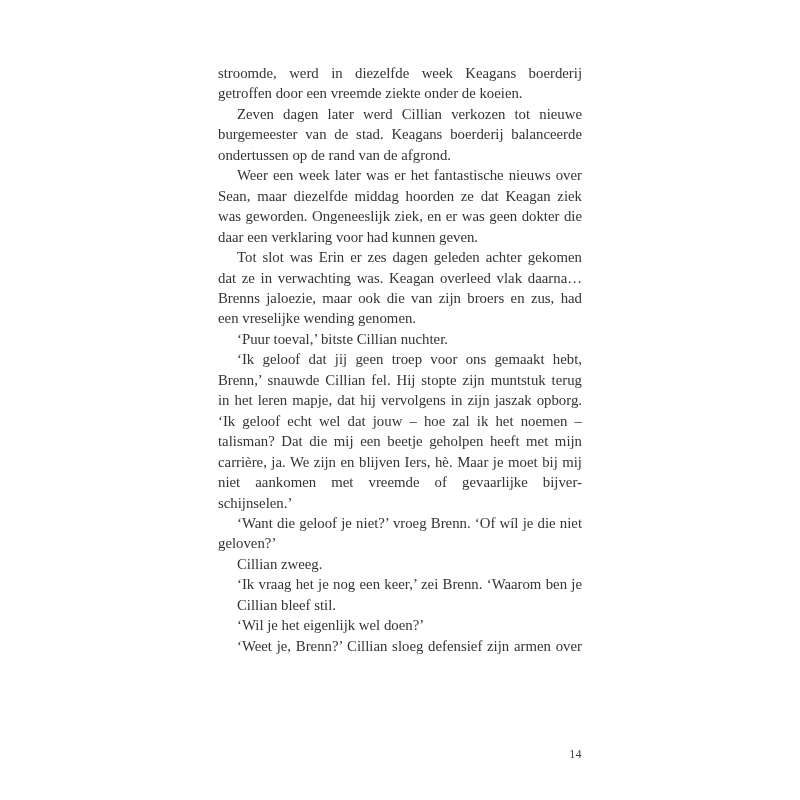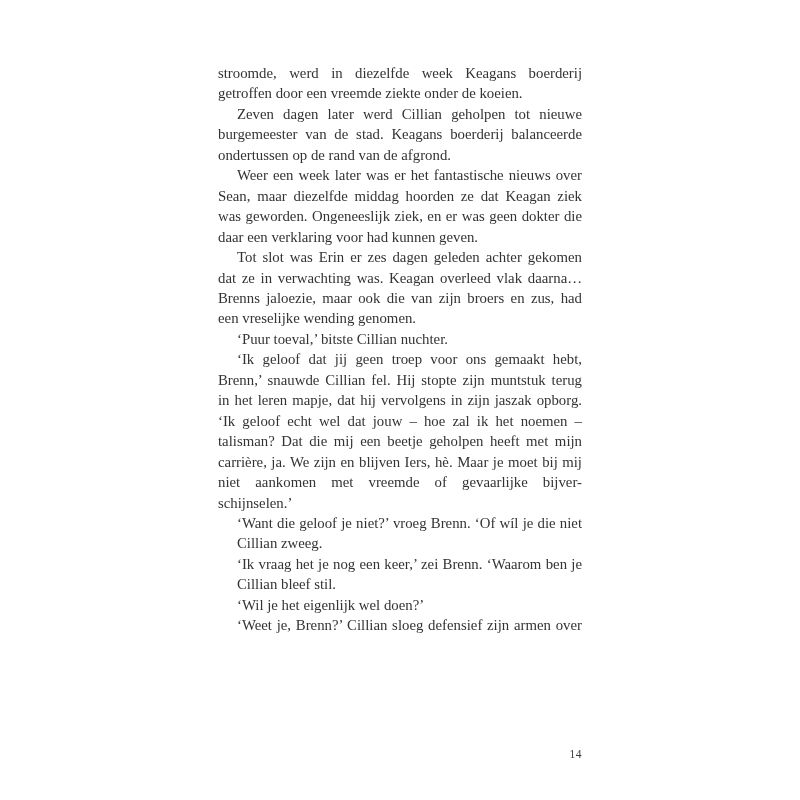--- a/index.html
+++ b/index.html
@@ -55,21 +55,21 @@
 </head>
 <body>
 
 <div class="page">
   <div class="text-block" style="color: rgb(51, 51, 51);">
       <div class="para">
         <div class="line">stroomde, werd in diezelfde week Keagans boerderij</div>
         <div class="line endpara">getroffen door een vreemde ziekte onder de koeien.</div>
       </div>
       <div class="para">
-        <div class="line indent">Zeven dagen later werd Cillian geholpen tot nieuwe</div>
+        <div class="line indent">Zeven dagen later werd Cillian verkozen tot nieuwe</div>
         <div class="line">burgemeester van de stad. Keagans boerderij balanceerde</div>
         <div class="line endpara">ondertussen op de rand van de afgrond.</div>
       </div>
       <div class="para">
         <div class="line indent">Weer een week later was er het fantastische nieuws over</div>
         <div class="line">Sean, maar diezelfde middag hoorden ze dat Keagan ziek</div>
         <div class="line">was geworden. Ongeneeslijk ziek, en er was geen dokter die</div>
         <div class="line endpara">daar een verklaring voor had kunnen geven.</div>
       </div>
       <div class="para">
@@ -86,20 +86,21 @@
         <div class="line">Brenn,’ snauwde Cillian fel. Hij stopte zijn muntstuk terug</div>
         <div class="line">in het leren mapje, dat hij vervolgens in zijn jaszak opborg.</div>
         <div class="line">‘Ik geloof echt wel dat jouw – hoe zal ik het noemen –</div>
         <div class="line">talisman? Dat die mij een beetje geholpen heeft met mijn</div>
         <div class="line">carrière, ja. We zijn en blijven Iers, hè. Maar je moet bij mij</div>
         <div class="line">niet aankomen met vreemde of gevaarlijke bijver-</div>
         <div class="line endpara">schijnselen.’</div>
       </div>
       <div class="para">
         <div class="line indent">‘Want die geloof je niet?’ vroeg Brenn. ‘Of wíl je die niet</div>
+        <div class="line endpara">geloven?’</div>
       </div>
       <div class="para">
         <div class="line endpara indent">Cillian zweeg.</div>
       </div>
       <div class="para">
         <div class="line indent">‘Ik vraag het je nog een keer,’ zei Brenn. ‘Waarom ben je</div>
       </div>
       <div class="para">
         <div class="line endpara indent">Cillian bleef stil.</div>
       </div>

